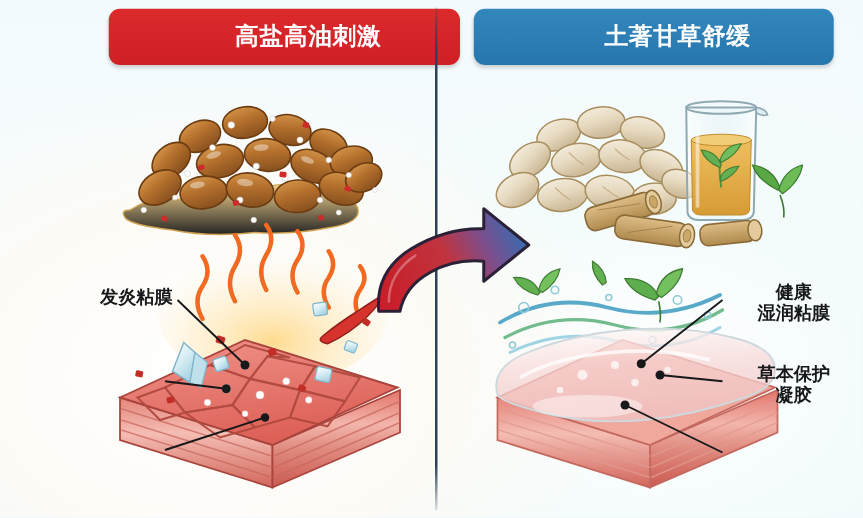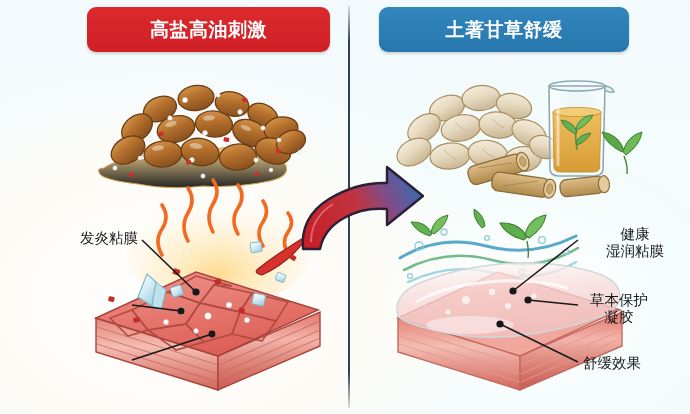--- a/index.html
+++ b/index.html
@@ -13,27 +13,27 @@
       radial-gradient(ellipse 420px 300px at 170px 300px, #ffffff 0%, #fdfbf6 45%, rgba(242,250,252,0) 78%),
       radial-gradient(ellipse 420px 300px at 520px 300px, #ffffff 0%, #f3fbfb 48%, rgba(242,250,252,0) 80%),
       linear-gradient(180deg,#f3fafd 0%,#f7fcfd 55%,#eef8fb 100%);
   }
   
   .divider{position:absolute;left:348px;top:6px;width:2px;height:402px;
     background:linear-gradient(180deg,rgba(42,62,80,.15) 0%,#2b4258 9%,#2b4258 91%,rgba(42,62,80,.15) 100%);}
   
   .badge{position:absolute;top:7px;height:45px;border-radius:9px;
     display:flex;flex-direction:column;align-items:center;justify-content:center;
-    color:#fff;text-align:center;box-shadow:0 2px 3px rgba(0,0,0,.16);}
+    color:#fff;text-align:center;box-shadow:0 2px 3px rgba(0,0,0,.16);padding-left:38px;}
   .badge .cn{font-size:19px;font-weight:bold;line-height:20px;letter-spacing:.5px;}
   .badge .en{font-size:13.5px;font-weight:bold;line-height:15px;margin-top:1px;}
   #badge-left{left:87px;width:243px;background:linear-gradient(180deg,#dc2a2c 0%,#cf2026 100%);}
   #badge-right{left:379px;width:250px;background:linear-gradient(180deg,#3287bd 0%,#2776ae 100%);}
   
-  .lbl{position:absolute;font-size:14.5px;font-weight:normal;color:#16181a;
+  .lbl{position:absolute;font-size:14.5px;font-weight:bold;color:#16181a;
     line-height:17px;white-space:pre-line;}
   .lbl.r{text-align:left;}
   .lbl.l{text-align:right;}
   svg.overlay{position:absolute;left:0;top:0;width:690px;height:414px;pointer-events:none;}
 </style>
 </head>
 <body>
 
 <div id="stage">
 
@@ -381,17 +381,16 @@
       <circle cx="513" cy="291" r="3.6"></circle>
         <circle cx="528" cy="300" r="3.6"></circle>
       <circle cx="500" cy="324" r="3.6"></circle>
     </g>
   </svg>
 
   <div class="lbl l" style="left:30px;top:230px;width:108px;">发炎粘膜</div>
 
   <div class="lbl r" style="left:583px;top:226px;width:104px;text-align:center;">健康
 湿润粘膜</div>
-  <div class="lbl r" style="left:567px;top:292px;width:104px;text-align:center;">草本保护
+  <div class="lbl r" style="left:583px;top:292px;width:104px;text-align:center;">草本保护
 凝胶</div>
-  <div class="lbl r" style="left:583px;top:355px;width:100px;">舒缓效果</div>
 
 </div>
 
 </body></html>

